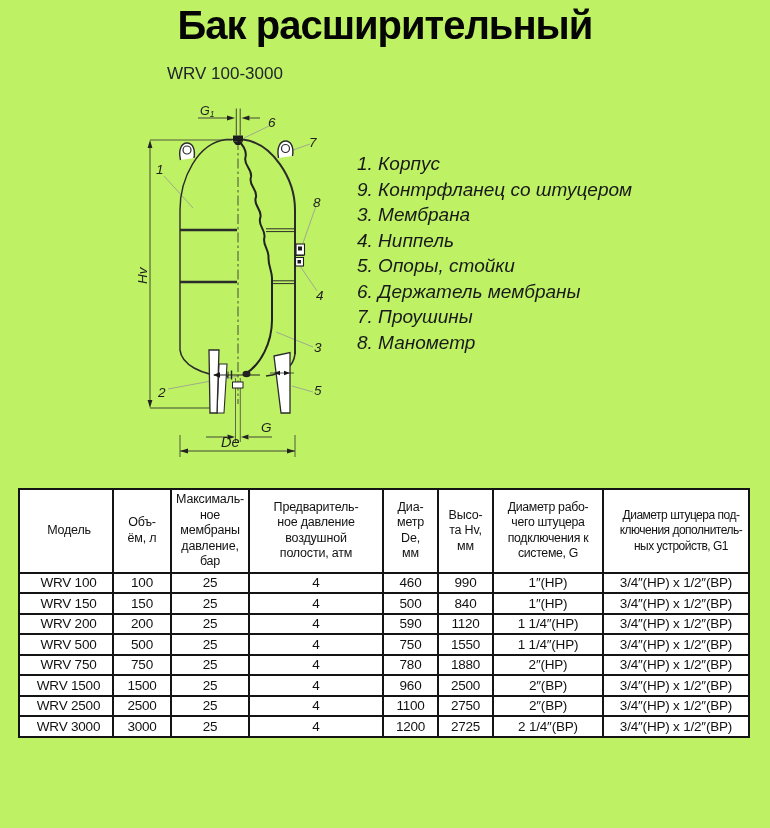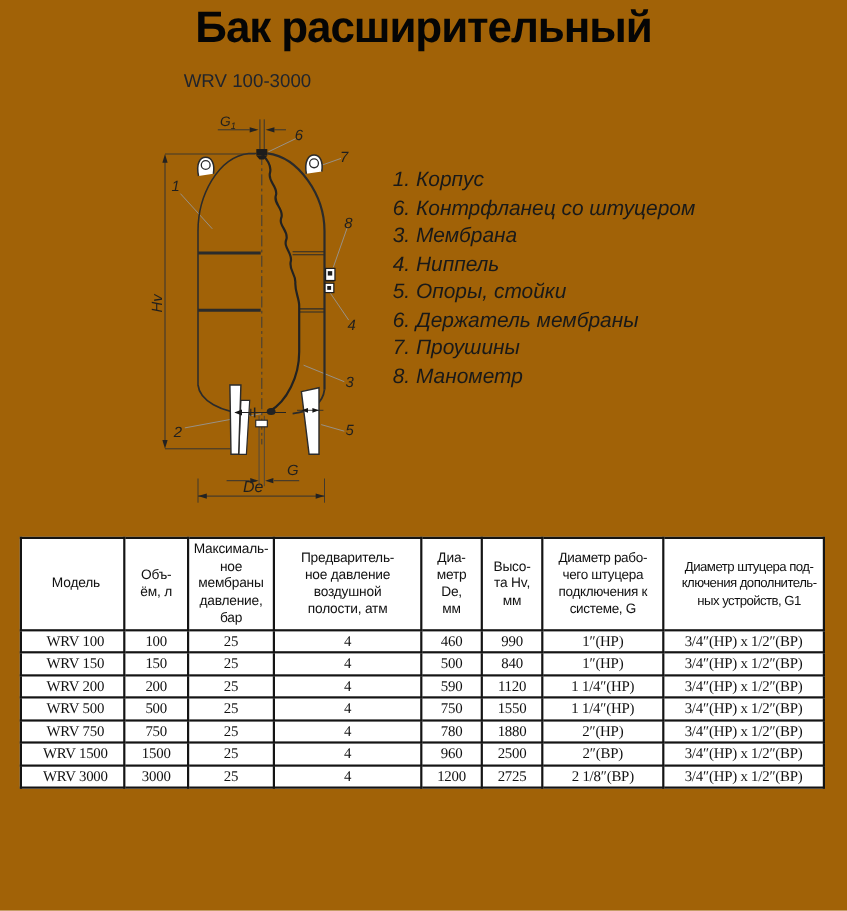--- a/index.html
+++ b/index.html
@@ -1,38 +1,38 @@
 <!DOCTYPE html>
 <html><head>
 <meta charset="utf-8">
 <style>
   html,body{margin:0;padding:0;background:#fff;}
   body{width:770px;height:828px;font-family:"Liberation Sans",sans-serif;color:#111;}
-  .page{position:relative;width:770px;height:828px;overflow:hidden;background:#a16207;}
+  .page{position:relative;width:770px;height:828px;overflow:hidden;background:#bef264;}
 
   .title{position:absolute;top:0;left:0;width:100%;margin:0;text-align:center;
          font-size:40px;line-height:50px;font-weight:700;letter-spacing:-1px;color:#050505;}
   .subtitle{position:absolute;left:167px;top:64px;font-size:17px;color:#20242c;text-align:right;}
 
   svg.drawing{position:absolute;left:120px;top:88px;}
   svg.drawing text{font-family:"Liberation Sans",sans-serif;font-style:italic;fill:#1f1f1f;}
 
   ol.legend{position:absolute;left:345px;top:139px;margin:12px;padding:0;list-style:none;
             font-style:italic;font-size:19px;line-height:25.5px;color:#191919;}
 
   table.spec{position:absolute;left:18px;top:488px;width:730px;border-collapse:collapse;
              table-layout:fixed;background:#fff;}
   table.spec th,table.spec td{border:2px solid #141414;text-align:center;vertical-align:middle;
              overflow:hidden;padding:0 2px;}
   table.spec thead tr{height:74px;}
   table.spec th{font-size:12.5px;line-height:15.5px;font-weight:400;white-space:pre-line;
              letter-spacing:-0.2px;padding:2px 1px;}
   table.spec th:nth-child(8){font-size:12px;letter-spacing:-0.5px;padding-left:11px;}
   table.spec th:nth-child(7){font-size:12.3px;letter-spacing:-0.3px;}
-  table.spec tbody tr{height:20.5px;font-family:Liberation Serif, serif;}
+  table.spec tbody tr{height:20.5px;}
   table.spec td{font-size:13.5px;letter-spacing:-0.2px;}
   table.spec .model{text-align:center;padding-left:7px;}
 </style>
 </head>
 <body>
 
 <div class="page">
 
   <h1 class="title">Бак расширительный</h1>
   <div class="subtitle">WRV 100-3000</div>
@@ -151,21 +151,21 @@
       <text x="196" y="212">4</text>
       <text x="194" y="307">5</text>
       <text x="148" y="39">6</text>
       <text x="189" y="59">7</text>
       <text x="193" y="119">8</text>
     </g>
   </svg>
 
   <ol class="legend" id="legend-list">
       <li>1. Корпус</li>
-      <li>6. Контрфланец со штуцером</li>
+      <li>9. Контрфланец со штуцером</li>
       <li>3. Мембрана</li>
       <li>4. Ниппель</li>
       <li>5. Опоры, стойки</li>
       <li>6. Держатель мембраны</li>
       <li>7. Проушины</li>
       <li>8. Манометр</li>
     </ol>
 
   <table class="spec">
     <colgroup>
@@ -262,25 +262,35 @@
           <td class="model">WRV 1500</td>
           <td>1500</td>
           <td>25</td>
           <td>4</td>
           <td>960</td>
           <td>2500</td>
           <td>2″(ВР)</td>
           <td>3/4″(НР) x 1/2″(ВР)</td>
         </tr>
         <tr>
+          <td class="model">WRV 2500</td>
+          <td>2500</td>
+          <td>25</td>
+          <td>4</td>
+          <td>1100</td>
+          <td>2750</td>
+          <td>2″(ВР)</td>
+          <td>3/4″(НР) x 1/2″(ВР)</td>
+        </tr>
+        <tr>
           <td class="model">WRV 3000</td>
           <td>3000</td>
           <td>25</td>
           <td>4</td>
           <td>1200</td>
           <td>2725</td>
-          <td>2 1/8″(ВР)</td>
+          <td>2 1/4″(ВР)</td>
           <td>3/4″(НР) x 1/2″(ВР)</td>
         </tr>
       </tbody>
   </table>
 
 </div>
 
 </body></html>

